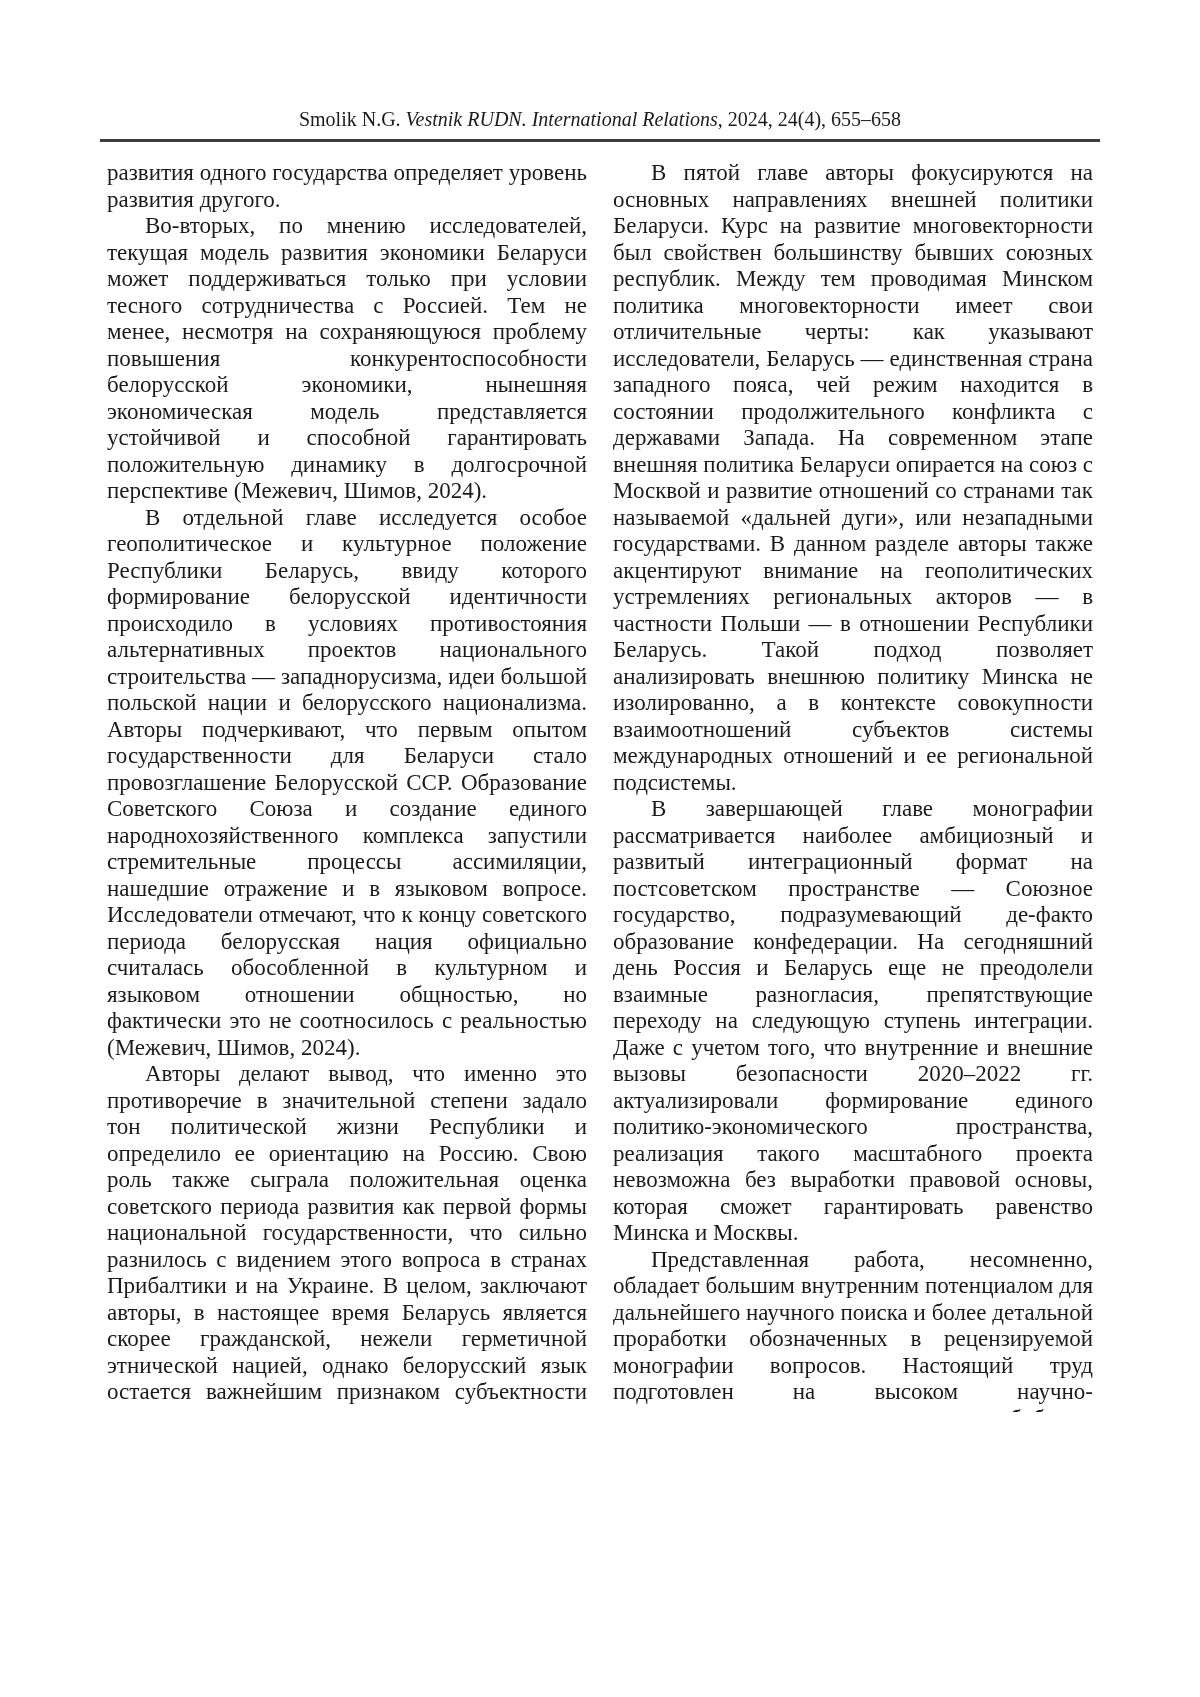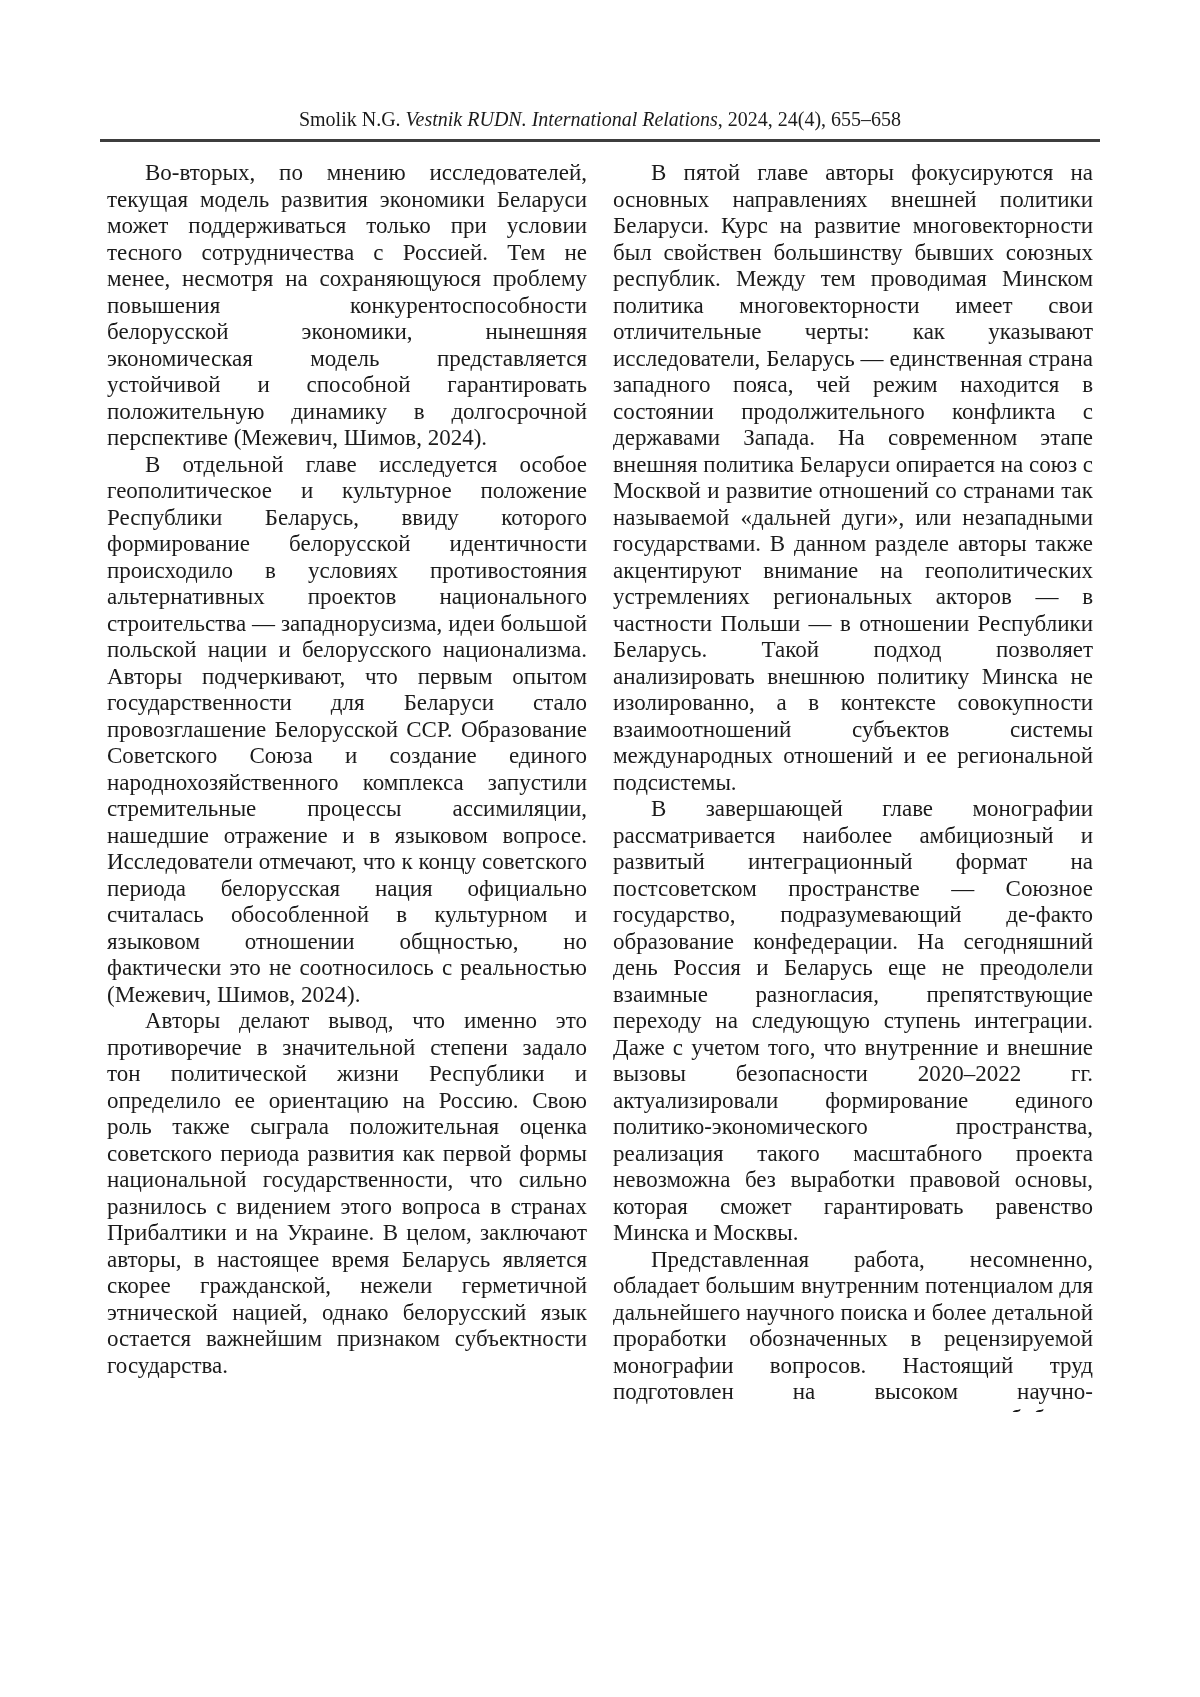--- a/index.html
+++ b/index.html
@@ -80,20 +80,21 @@
 <body>
 
 <div class="page">
 
   <div class="running-head"><span>Smolik N.G.</span> <span class="journal-title">Vestnik RUDN. International Relations</span><span>, 2024, 24(4), 655–658</span></div>
 
   <div class="head-rule"></div>
 
   <div class="body-text">
     <div class="col">
+      <p class="no-indent">развития одного государства определяет уровень развития другого.</p>
       <p>Во-вторых, по мнению исследователей, текущая модель развития экономики Беларуси может поддерживаться только при условии тесного сотрудничества с Россией. Тем не менее, несмотря на сохраняющуюся проблему повышения конкурентоспособности белорусской экономики, нынешняя экономическая модель представляется устойчивой и способной гарантировать положительную динамику в долгосрочной перспективе (Межевич, Шимов, 2024).</p>
       <p>В отдельной главе исследуется особое геополитическое и культурное положение Республики Беларусь, ввиду которого формирование белорусской идентичности происходило в условиях противостояния альтернативных проектов национального строительства — западнорусизма, идеи большой польской нации и белорусского национализма. Авторы подчеркивают, что первым опытом государственности для Беларуси стало провозглашение Белорусской ССР. Образование Советского Союза и создание единого народнохозяйственного комплекса запустили стремительные процессы ассимиляции, нашедшие отражение и в языковом вопросе. Исследователи отмечают, что к концу советского периода белорусская нация официально считалась обособленной в культурном и языковом отношении общностью, но фактически это не соотносилось с реальностью (Межевич, Шимов, 2024).</p>
       <p>Авторы делают вывод, что именно это противоречие в значительной степени задало тон политической жизни Республики и определило ее ориентацию на Россию. Свою роль также сыграла положительная оценка советского периода развития как первой формы национальной государственности, что сильно разнилось с видением этого вопроса в странах Прибалтики и на Украине. В целом, заключают авторы, в настоящее время Беларусь является скорее гражданской, нежели герметичной этнической нацией, однако белорусский язык остается важнейшим признаком субъектности государства.</p>
     </div>
     <div class="col">
       <p>В пятой главе авторы фокусируются на основных направлениях внешней политики Беларуси. Курс на развитие многовекторности был свойствен большинству бывших союзных республик. Между тем проводимая Минском политика многовекторности имеет свои отличительные черты: как указывают исследователи, Беларусь — единственная страна западного пояса, чей режим находится в состоянии продолжительного конфликта с державами Запада. На современном этапе внешняя политика Беларуси опирается на союз с Москвой и развитие отношений со странами так называемой «дальней дуги», или незападными государствами. В данном разделе авторы также акцентируют внимание на геополитических устремлениях региональных акторов — в частности Польши — в отношении Республики Беларусь. Такой подход позволяет анализировать внешнюю политику Минска не изолированно, а в контексте совокупности взаимоотношений субъектов системы международных отношений и ее региональной подсистемы.</p>
       <p>В завершающей главе монографии рассматривается наиболее амбициозный и развитый интеграционный формат на постсоветском пространстве — Союзное государство, подразумевающий де-факто образование конфедерации. На сегодняшний день Россия и Беларусь еще не преодолели взаимные разногласия, препятствующие переходу на следующую ступень интеграции. Даже с учетом того, что внутренние и внешние вызовы безопасности 2020–2022 гг. актуализировали формирование единого политико-экономического пространства, реализация такого масштабного проекта невозможна без выработки правовой основы, которая сможет гарантировать равенство Минска и Москвы.</p>
       <p class="continues">Представленная работа, несомненно, обладает большим внутренним потенциалом для дальнейшего научного поиска и более детальной проработки обозначенных в рецензируемой монографии вопросов. Настоящий труд подготовлен на высоком научно-исследовательском уровне, обобщает существенный пласт научных материалов</p>
     </div>
   </div>

